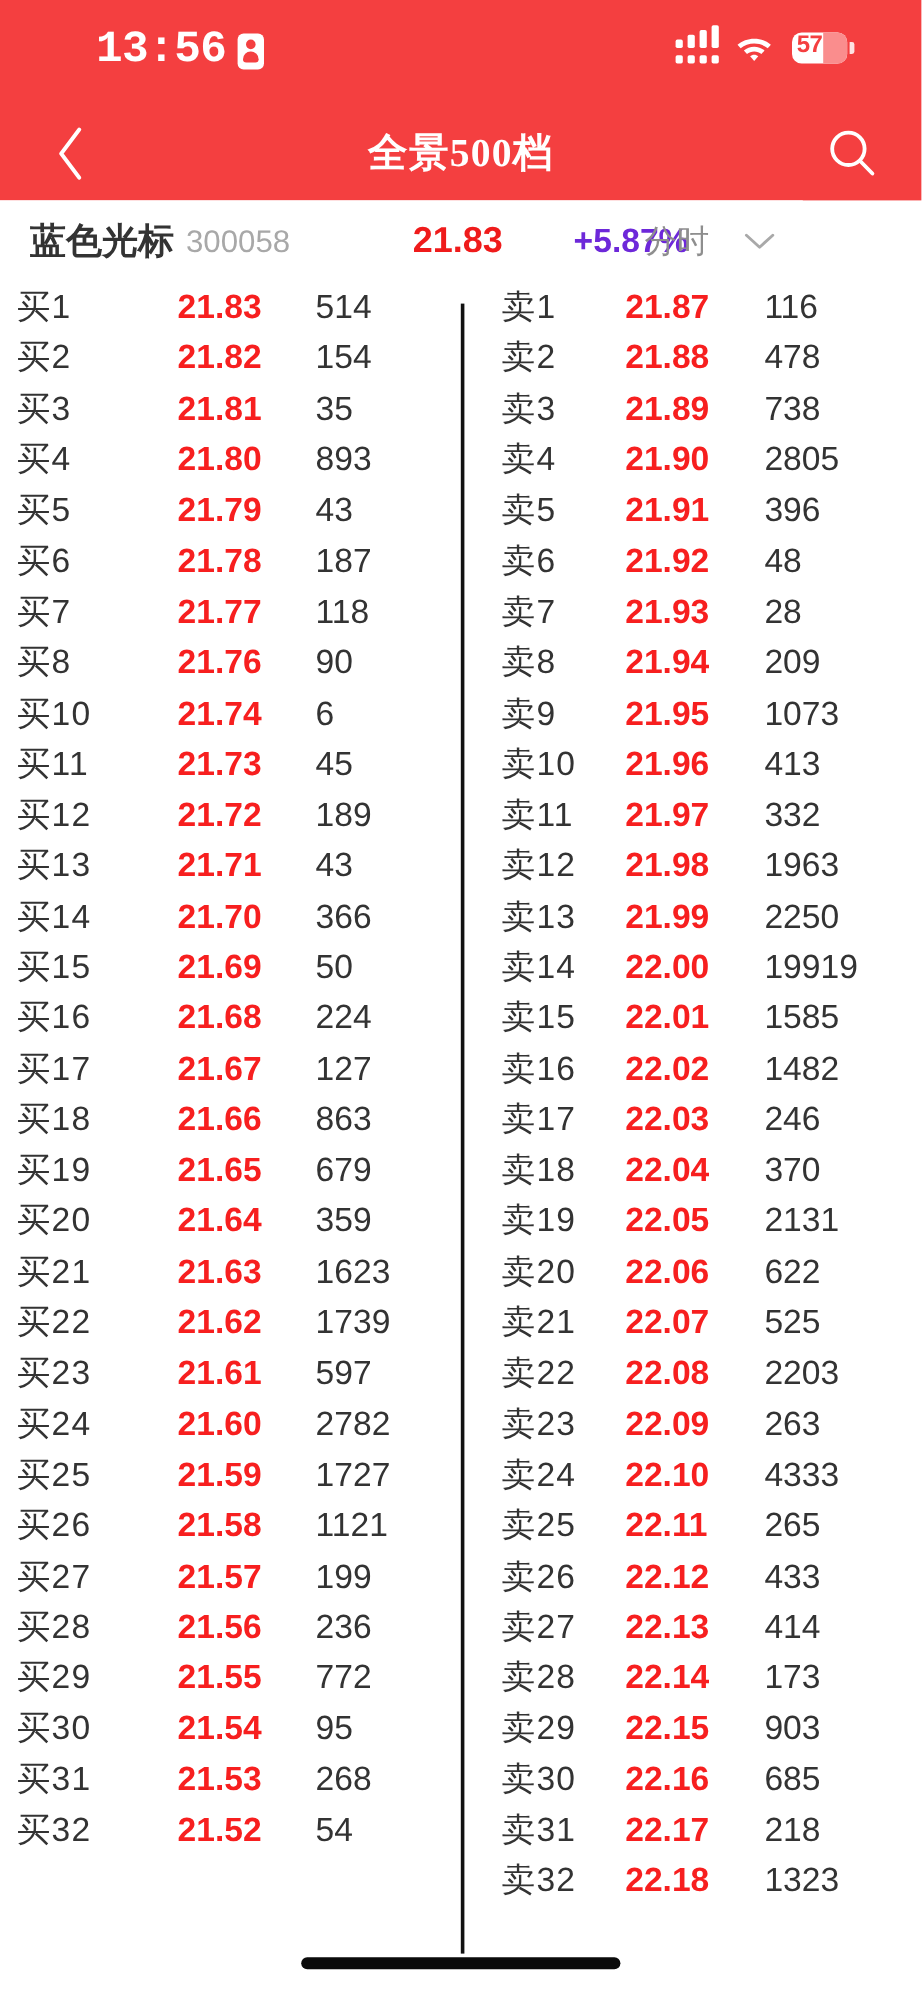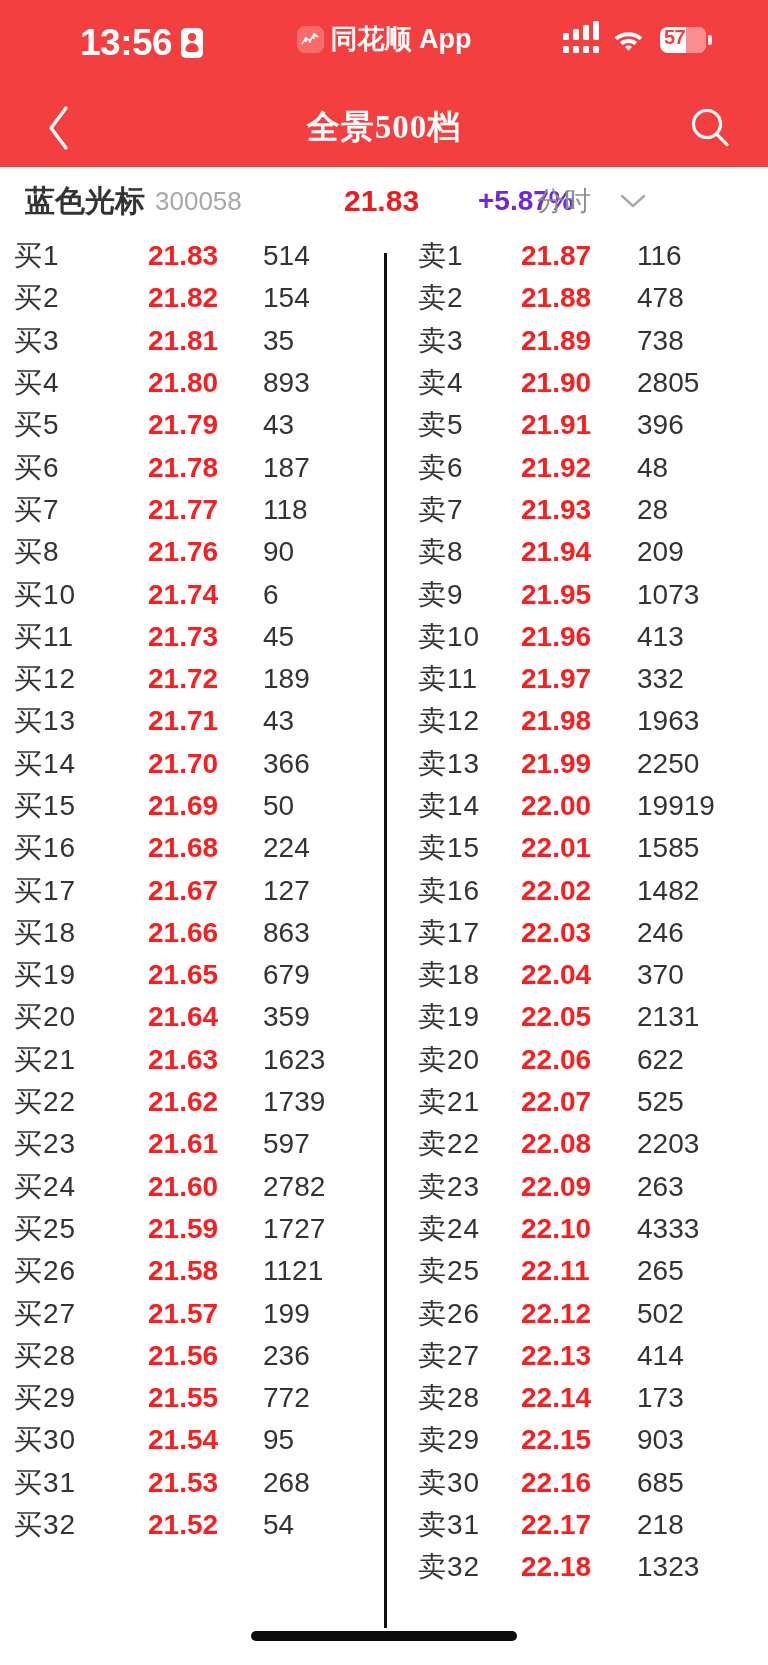--- a/index.html
+++ b/index.html
@@ -20,20 +20,21 @@
   .statusbar{
     position:absolute; left:0; top:0; width:768px; height:88px;
   }
   .sb-time{
     position:absolute; left:80px; top:24px;
     display:flex; align-items:center; gap:9px;
   }
   .sb-time .t{
     font-size:37px; font-weight:bold; color:#fff; letter-spacing:-0.5px;
     line-height:1;
+    font-family:Liberation Mono, monospace;
   }
   .id-icon{
     width:22px; height:30px; border-radius:5px; background:#fff;
     position:relative;
   }
   .id-icon::before{
     content:""; position:absolute; left:50%; top:5px; transform:translateX(-50%);
     width:8px; height:8px; border-radius:50%; background:#f43f40;
   }
   .id-icon::after{
@@ -182,32 +183,20 @@
 
   <div class="header-red">
 
     <div class="statusbar">
 
       <div class="sb-time">
         <span class="t">13:56</span>
         <span class="id-icon"></span>
       </div>
 
-      <div class="sb-center">
-        <span class="app-ico">
-          <svg width="27" height="27" viewBox="0 0 27 27">
-            <rect x="0" y="0" width="27" height="27" rx="8" fill="#fb6a6a"></rect>
-            <path d="M5 18 L9 12 L13 15 L17 8 L21 11" stroke="#ffffff" stroke-width="1.6" fill="none" stroke-linejoin="round"></path>
-            <rect x="8" y="11" width="1.7" height="5" fill="#ffffff"></rect>
-            <rect x="12" y="13" width="1.7" height="4" fill="#ffffff"></rect>
-            <rect x="16" y="7" width="1.7" height="6" fill="#ffffff"></rect>
-          </svg>
-        </span>
-        <span class="nm">同花顺 App</span>
-      </div>
 
       <div class="sb-right">
         <span class="cellwrap">
           <span class="row-top">
               <i></i>
               <i></i>
               <i></i>
               <i></i>
             </span>
           <span class="row-bot">
@@ -548,21 +537,21 @@
           <span class="c-vol">4333</span>
         </div>
         <div class="row">
           <span class="c-label">卖25</span>
           <span class="c-price">22.11</span>
           <span class="c-vol">265</span>
         </div>
         <div class="row">
           <span class="c-label">卖26</span>
           <span class="c-price">22.12</span>
-          <span class="c-vol">502</span>
+          <span class="c-vol">433</span>
         </div>
         <div class="row">
           <span class="c-label">卖27</span>
           <span class="c-price">22.13</span>
           <span class="c-vol">414</span>
         </div>
         <div class="row">
           <span class="c-label">卖28</span>
           <span class="c-price">22.14</span>
           <span class="c-vol">173</span>

